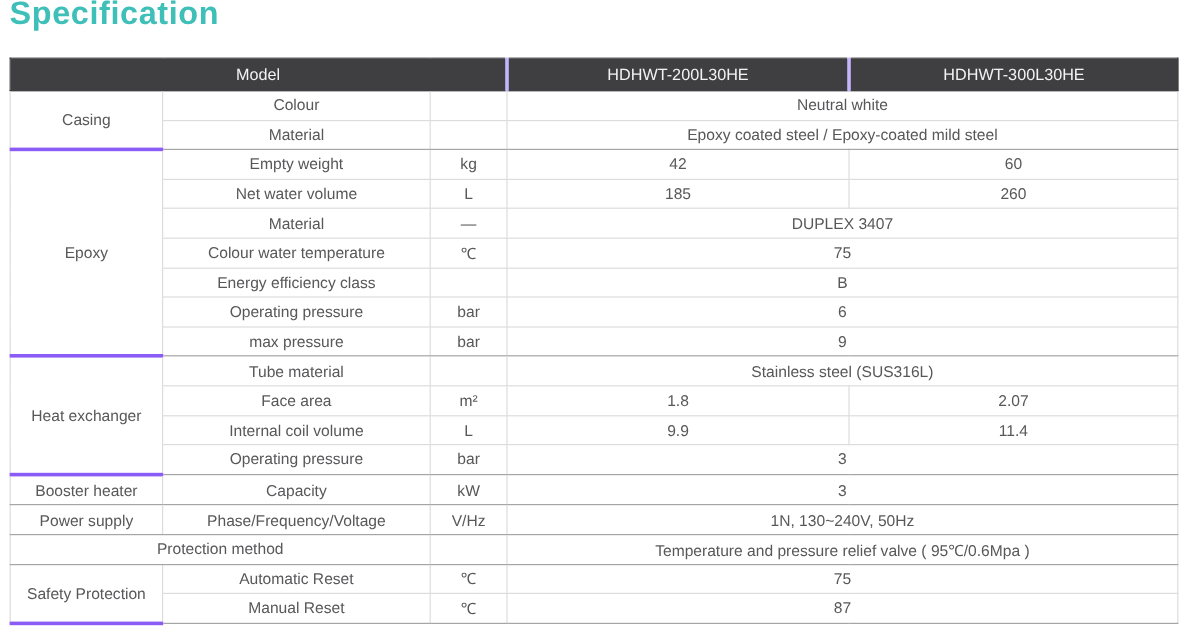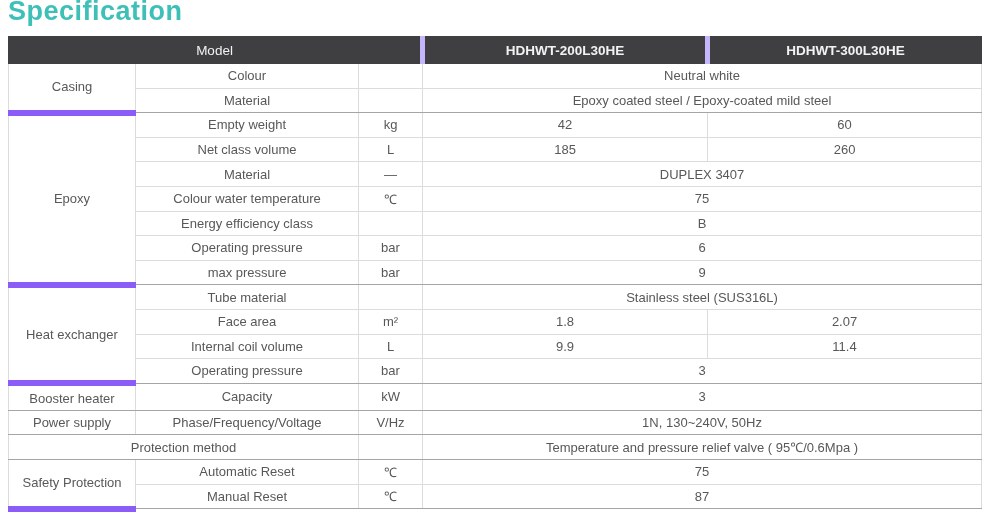--- a/index.html
+++ b/index.html
@@ -22,56 +22,56 @@
     top: -4px;
     margin: 0;
     font-size: 27px;
     font-weight: 600;
     letter-spacing: 0.5px;
     color: #3EC0B9;
   }
   table.spec {
     position: absolute;
     left: 8px;
-    top: 36px;
+    top: 48px;
     width: 973px;
     border-collapse: collapse;
     table-layout: fixed;
   }
   col.c-group { width: 127px; }
   col.c-param { width: 223px; }
   col.c-unit  { width: 64px;  }
   col.c-val1  { width: 285px; }
   col.c-val2  { width: 274px; }
 
   thead th {
     background: #3F3F42;
     color: #F2F2F2;
     font-weight: 400;
     font-size: 13.5px;
     height: 26px;
     padding: 0;
     border: 1px solid #3F3F42;
     text-align: center;
   }
-  thead th + th { border-left: 5px solid #c4b5fd; font-weight: bold; }
+  thead th + th { border-left: 3px solid #c4b5fd; }
 
   tbody td {
     border: 1px solid #DCDCDC;
     font-size: 13px;
     color: #58585A;
     text-align: center;
     height: 23.6px;
     padding: 0 4px;
     overflow: hidden;
     white-space: nowrap;
   }
   
   tr.gend td { border-bottom: 1px solid #A5A5A5; }
-  td.gb { border-bottom: 6px solid #8b5cf6; }
+  td.gb { border-bottom: 3px solid #8b5cf6; }
 </style>
 </head>
 <body>
 
 <div class="page">
 
   <h1 class="title">Specification</h1>
 
   <table class="spec">
     <colgroup>
@@ -103,21 +103,21 @@
       </tr>
 
       <tr>
         <td rowspan="7" class="gb">Epoxy</td>
         <td>Empty weight</td>
         <td>kg</td>
         <td>42</td>
         <td>60</td>
       </tr>
       <tr>
-        <td>Net class volume</td>
+        <td>Net water volume</td>
         <td>L</td>
         <td>185</td>
         <td>260</td>
       </tr>
       <tr>
         <td>Material</td>
         <td>—</td>
         <td colspan="2">DUPLEX 3407</td>
       </tr>
       <tr>

